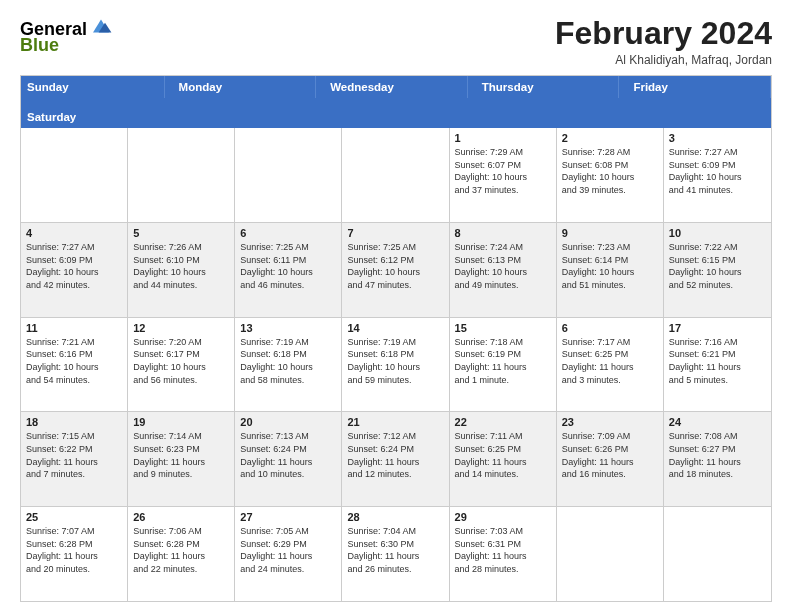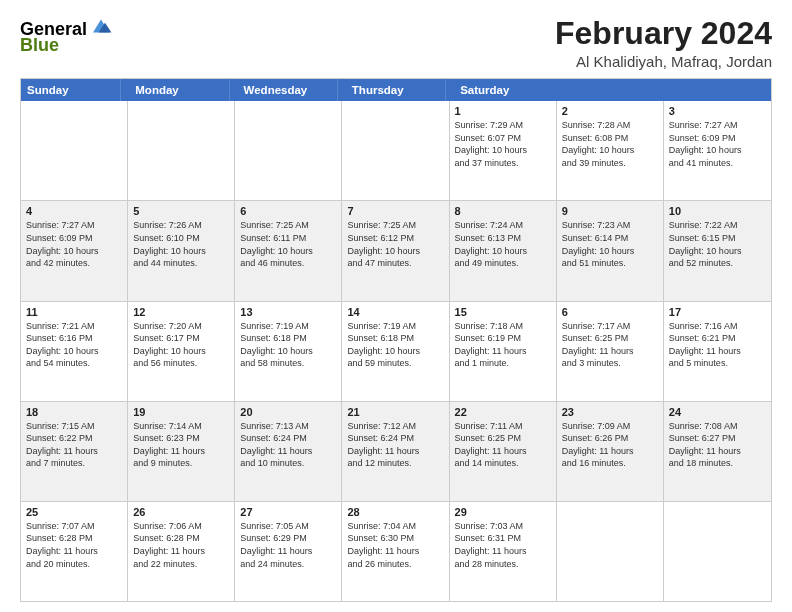--- a/index.html
+++ b/index.html
@@ -46,33 +46,33 @@
     .title-block {
       text-align: right;
     }
     .main-title {
       font-size: 32px;
       font-weight: bold;
       color: #222;
       line-height: 1.1;
     }
     .sub-title {
-      font-size: 15px;
+      font-size: 12px;
       color: #444;
       margin-top: 2px;
     }
     .calendar {
       flex: 1;
       display: flex;
       flex-direction: column;
       border: 1px solid #ccc;
     }
     .cal-header {
       display: grid;
-      grid-template-columns: repeat(7, 1fr);
+      grid-template-columns: repeat(5, 1fr);
       background: #3a6fc4;
       gap: 8px;
     }
     .cal-header-cell {
       color: #fff;
       font-size: 11.5px;
       font-weight: bold;
       padding: 5px 6px;
       text-align: left;
       border-right: 1px solid #5585d0;
@@ -141,20 +141,21 @@
       <div class="sub-title">Al Khalidiyah, Mafraq, Jordan</div>
     </div>
   </div>
 
   <div class="calendar">
     <div class="cal-header">
     <div class="cal-header-cell">Sunday</div>
         <div class="cal-header-cell">Monday</div>
         <div class="cal-header-cell">Wednesday</div>
         <div class="cal-header-cell">Thursday</div>
+        <div class="cal-header-cell">Friday</div>
         <div class="cal-header-cell">Saturday</div>
       </div>
     <div class="cal-body">
     <div class="cal-row">
           <div class="cal-cell empty"></div>
           <div class="cal-cell empty"></div>
           <div class="cal-cell empty"></div>
           <div class="cal-cell empty"></div>
           <div class="cal-cell">
             <div class="day-num">1</div>

